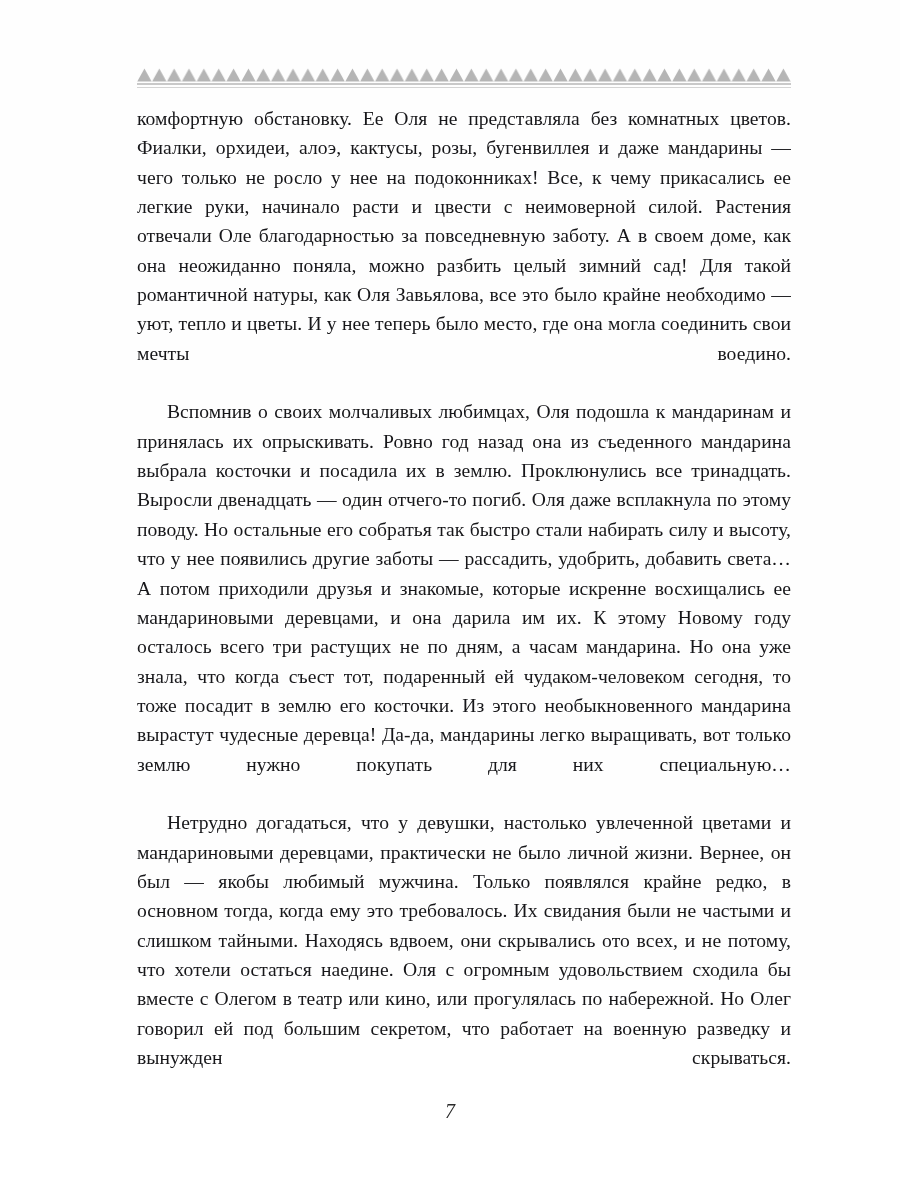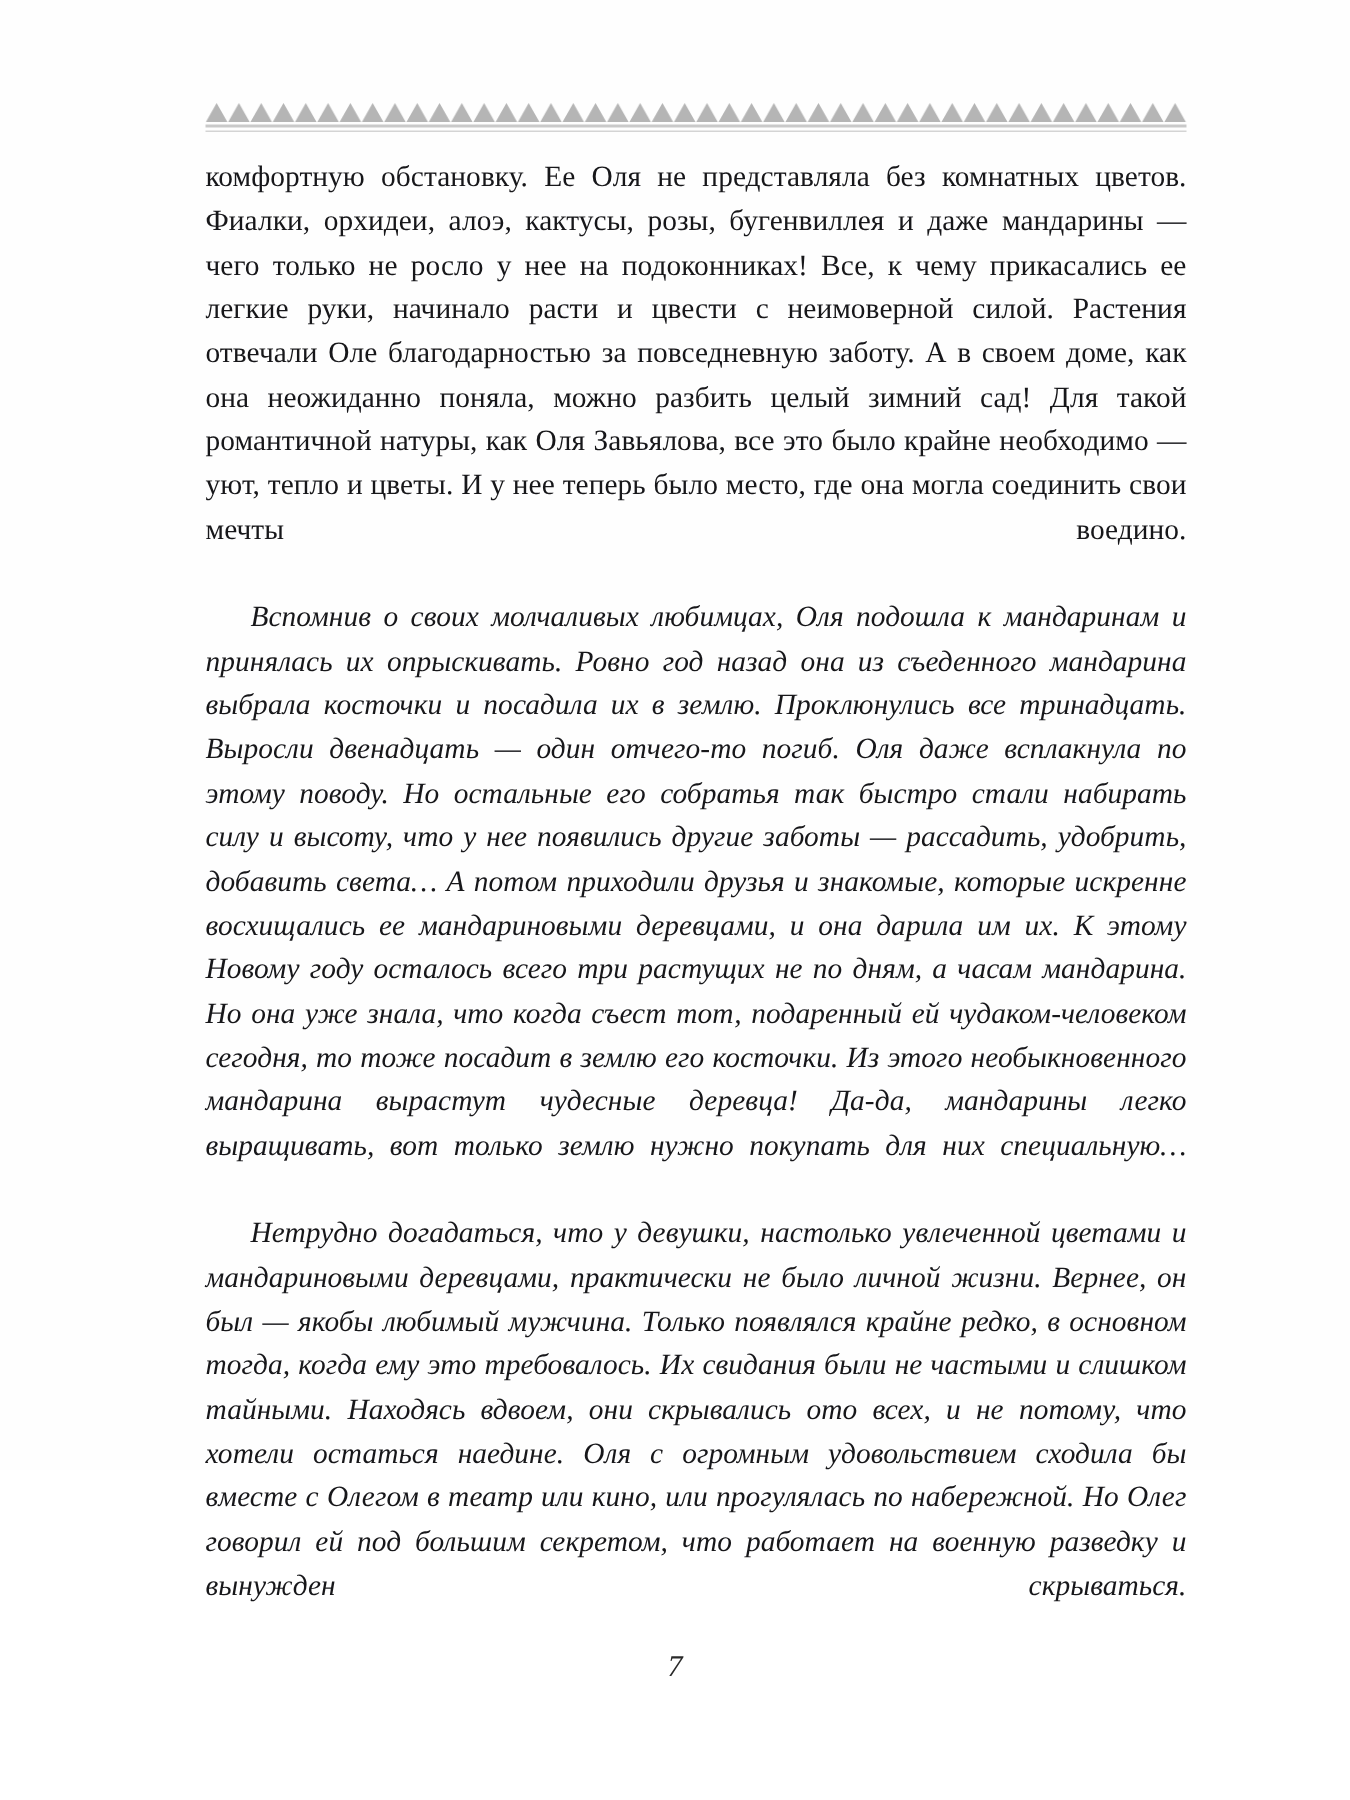--- a/index.html
+++ b/index.html
@@ -74,21 +74,20 @@
     color: #17171a;
     -webkit-font-smoothing: antialiased;
   }
   .body-text p {
     margin: 0;
     padding: 0;
     text-indent: 0;
   }
   .body-text p.indented {
     text-indent: 30px;
-    font-style: italic;
   }
   
   .body-text p:after {
     content: "";
     display: inline-block;
     width: 100%;
   }
 
   
   .folio {

